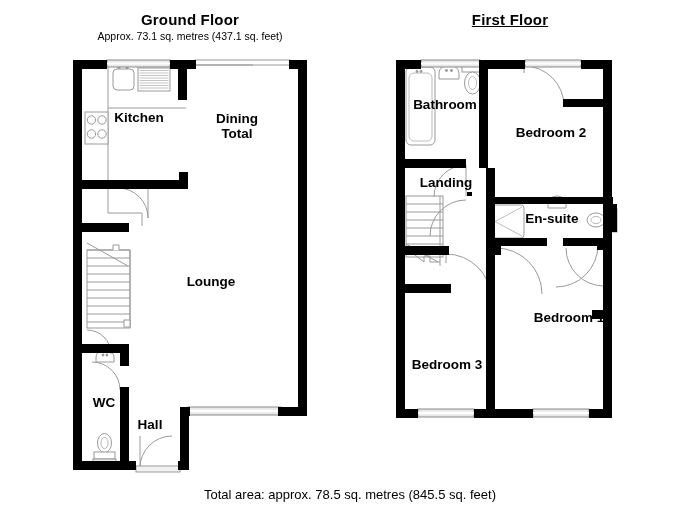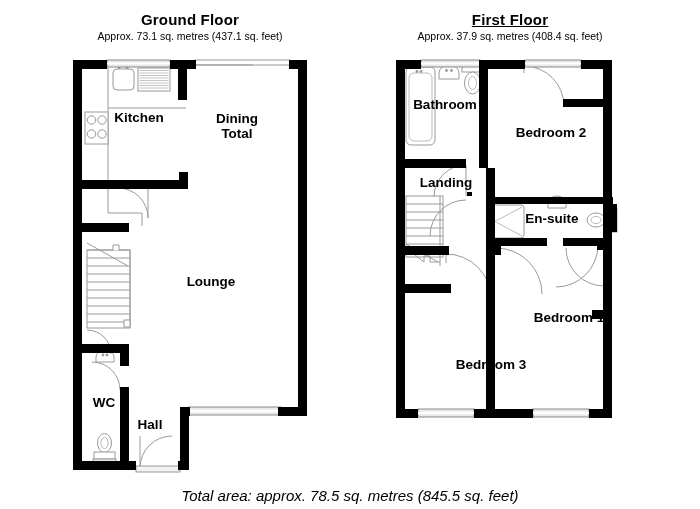--- a/index.html
+++ b/index.html
@@ -34,23 +34,22 @@
     text-align: center;
     font-size: 10.5px;
     white-space: nowrap;
   }
   .total-area {
     position: absolute;
     left: 0;
     top: 487px;
     width: 700px;
     text-align: center;
-    font-size: 15px;
+    font-size: 13px;
     white-space: nowrap;
-    font-style: italic;
   }
   .plan-svg {
     position: absolute;
     left: 0;
     top: 0;
   }
   .room-label {
     position: absolute;
     font-weight: bold;
     font-size: 13.5px;
@@ -62,21 +61,20 @@
 </style>
 </head>
 <body>
 
 <div id="page">
 
   <div class="floor-title" style="left:70px; top:11px; width:240px;">Ground Floor</div>
   <div class="floor-sub" style="left:70px; top:30px; width:240px;">Approx. 73.1 sq. metres (437.1 sq. feet)</div>
 
   <div class="floor-title" style="left:390px; top:11px; width:240px;text-decoration:underline;">First Floor</div>
-  <div class="floor-sub" style="left:390px; top:30px; width:240px;">Approx. 37.9 sq. metres (408.4 sq. feet)</div>
 
   <svg class="plan-svg" width="700" height="509" viewBox="0 0 700 509" style="left:0;top:0;">
 
     <g stroke="#9a9a9a" stroke-width="1" fill="#ffffff">
 
       <path d="M108,64 L108,108 L186,108" fill="none"></path>
       <path d="M108,108 L108,155" fill="none"></path>
       <path d="M108,155 L108,213 L142,213 L142,226" fill="none"></path>
 
       <rect x="113" y="69" width="21" height="21" rx="4"></rect>
@@ -331,17 +329,17 @@
   <div class="room-label" style="left:445px; top:105px;">Bathroom</div>
 
   <div class="room-label" style="left:551px; top:133px;">Bedroom 2</div>
 
   <div class="room-label" style="left:446px; top:183px;">Landing</div>
 
   <div class="room-label" style="left:552px; top:219px;">En-suite</div>
 
   <div class="room-label" style="left:553px; top:318px;margin-left:16px;">Bedroom 1</div>
 
-  <div class="room-label" style="left:447px; top:365px;margin-left:44px;">Bedroom 3</div>
+  <div class="room-label" style="left:447px; top:365px;">Bedroom 3</div>
 
   <div class="total-area">Total area: approx. 78.5 sq. metres (845.5 sq. feet)</div>
 
 </div>
 
 </body></html>

